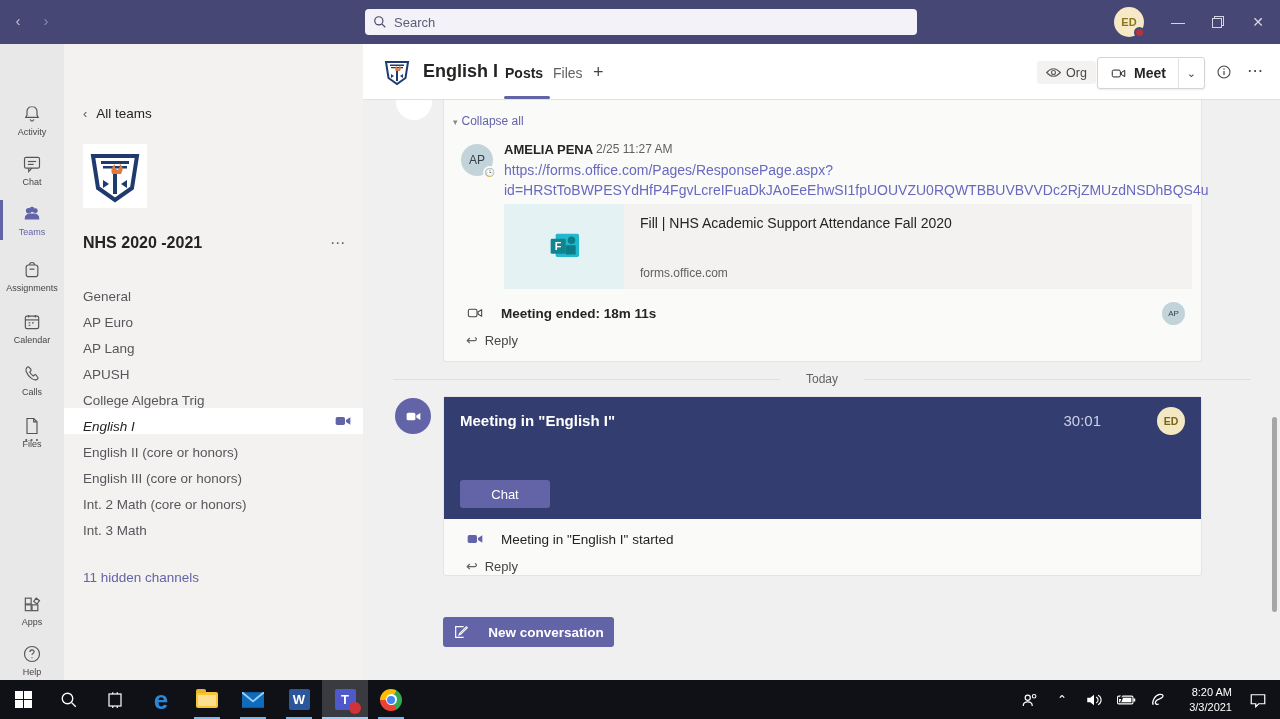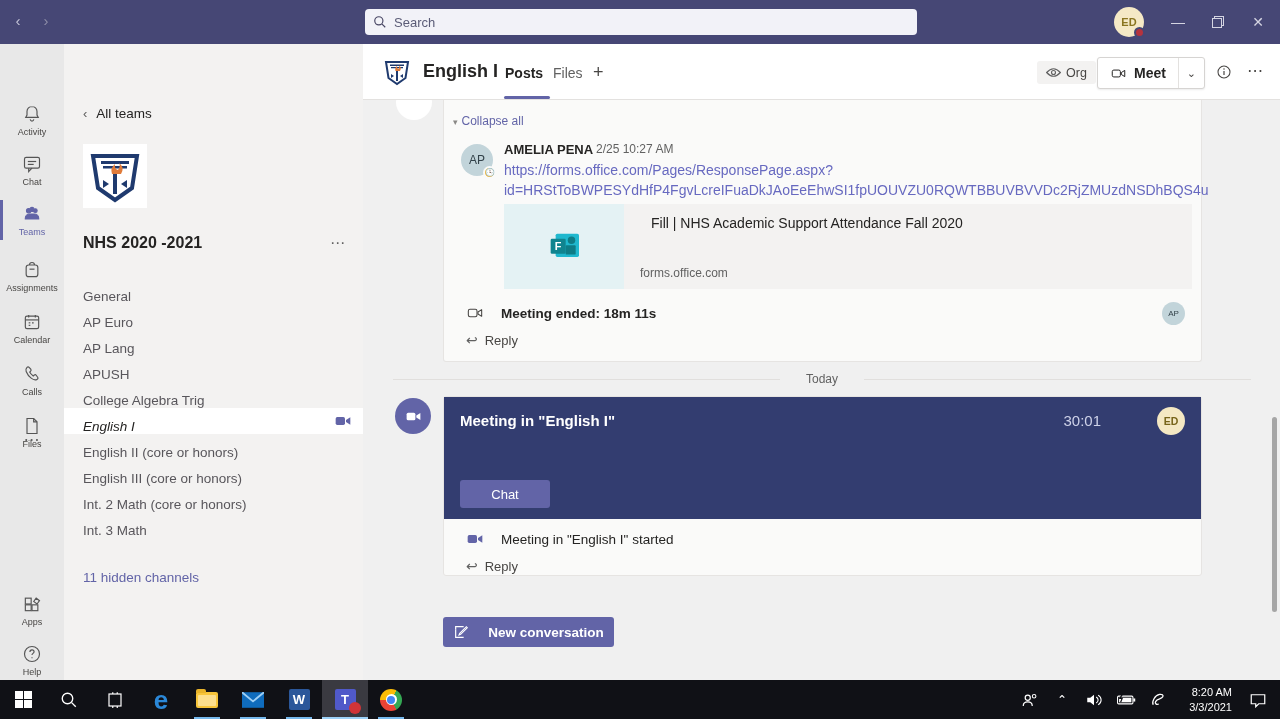--- a/index.html
+++ b/index.html
@@ -76,21 +76,21 @@
   #collapse-all .tri { font-size:9px; color:#8a8886; margin-right:4px; }
   #ap-avatar { position:absolute; left:17px; top:52px; width:32px; height:32px; border-radius:50%;
     background:#c2d4da; color:#33424a; font-size:12px; display:flex; align-items:center; justify-content:center; }
   #ap-badge { position:absolute; left:39px; top:74px; width:13px; height:13px; border-radius:50%;
     background:#fcb327; border:2px solid #fafaf9; color:#fff; font-size:8px; line-height:10px; text-align:center; }
   #post-author { position:absolute; left:60px; top:50px; font-size:13px; color:#252423; font-weight:bold; }
   #post-time { position:absolute; left:152px; top:50px; font-size:12px; color:#616161; }
   .post-link { position:absolute; left:60px; font-size:14px; color:#6769c0; text-decoration:none; white-space:nowrap; }
   #link-preview { position:absolute; left:60px; top:112px; width:688px; height:85px; background:#f3f2f1; display:flex; }
   #preview-tile { width:120px; height:85px; background:#e4f2f4; display:flex; align-items:center; justify-content:center; }
-  #preview-title { position:absolute; left:136px; top:11px; font-size:14px; color:#252423;margin-left:11px; }
+  #preview-title { position:absolute; left:136px; top:11px; font-size:14px; color:#252423; }
   #preview-domain { position:absolute; left:136px; bottom:9px; font-size:12px; color:#616161; }
   #ended-row { position:absolute; left:22px; top:213px; display:flex; align-items:center; gap:17px; }
   #ended-text { font-size:13.5px; font-weight:bold; color:#252423; }
   #ended-avatar { position:absolute; right:16px; top:210px; width:23px; height:23px; border-radius:50%;
     background:#c2d4da; color:#33424a; font-size:8px; display:flex; align-items:center; justify-content:center; }
   .reply-row { position:absolute; left:22px; display:flex; align-items:center; gap:7px; font-size:13px; color:#484644; }
   .reply-row .arr { font-size:14px; color:#616161; }
   #card1 .reply-row { top:240px; }
 
   #today-divider { position:absolute; left:30px; top:328px; width:858px; display:flex; align-items:center; }
@@ -359,21 +359,21 @@
     <div id="hdr-more">⋯</div>
   </div>
 
   <div class="card" id="card1">
     <div id="collapse-all">
       <span class="tri">▾</span><span>Collapse all</span>
     </div>
     <div id="ap-avatar">AP</div>
     <div id="ap-badge">🕓</div>
     <div id="post-author">AMELIA PENA</div>
-    <div id="post-time">2/25 10:27 AM</div>
+    <div id="post-time">2/25 11:27 AM</div>
     <a class="post-link" style="top:70px" href="#">https://forms.office.com/Pages/ResponsePage.aspx?</a>
     <a class="post-link" style="top:90px" href="#">id=HRStToBWPESYdHfP4FgvLcreIFuaDkJAoEeEhwSI1fpUOUVZU0RQWTBBUVBVVDc2RjZMUzdNSDhBQS4u</a>
 
     <div id="link-preview">
       <div id="preview-tile">
         <svg width="40" height="40" viewBox="0 0 48 48">
           <rect x="14" y="8" width="28" height="28" rx="2" fill="#1fb8ce"></rect>
           <circle cx="33" cy="16" r="4.5" fill="#0e7c86"></circle>
           <rect x="26" y="22" width="12" height="11" rx="1" fill="#0e7c86"></rect>
           <rect x="8" y="14" width="18" height="18" rx="1.5" fill="#10848f"></rect>

